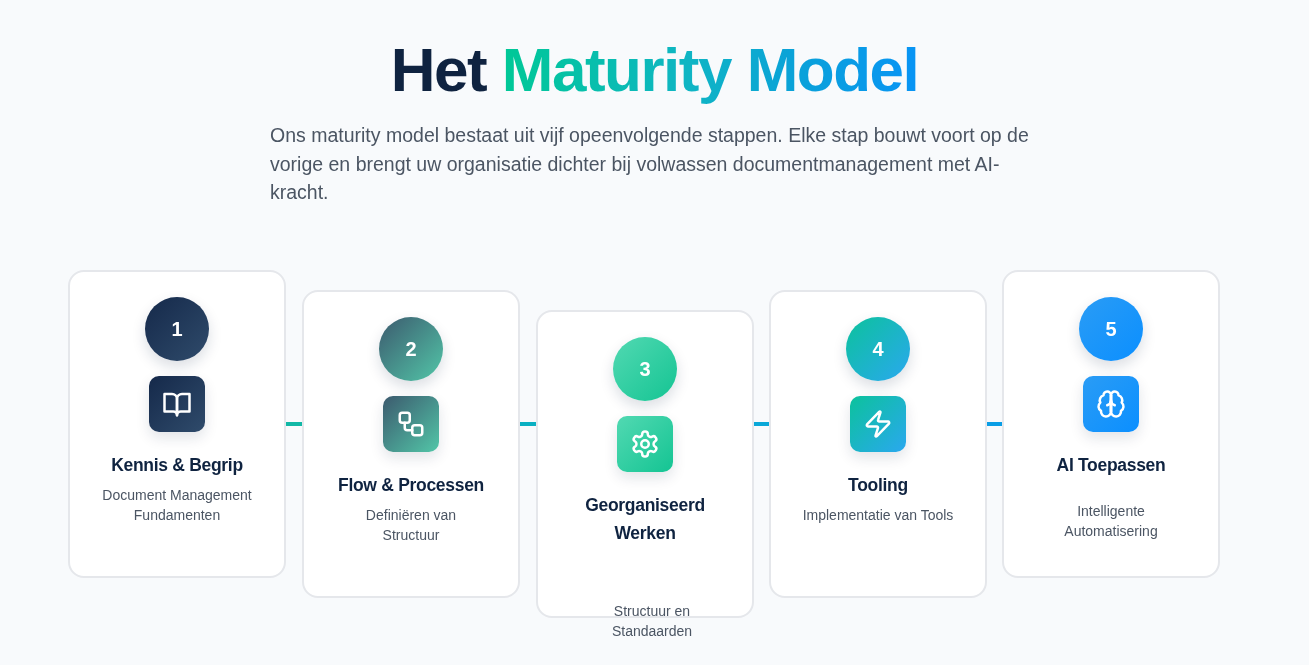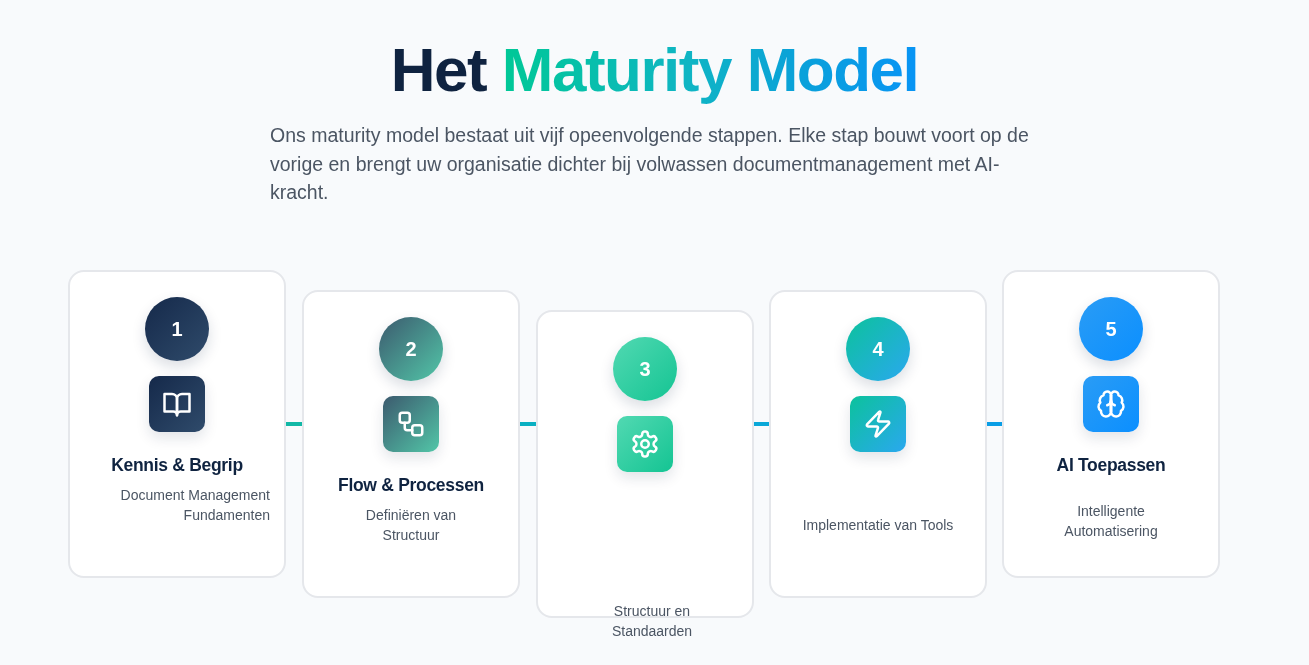--- a/index.html
+++ b/index.html
@@ -111,21 +111,21 @@
 
 <div class="card" style="left:68px; top:270px;">
   <div class="num g1">1</div>
   <div class="icon-box g1">
     <svg viewBox="0 0 24 24" fill="none" stroke="#ffffff" stroke-width="2" stroke-linecap="round" stroke-linejoin="round">
       <path d="M2 4h6a4 4 0 0 1 4 4v13a3 3 0 0 0-3-3H2z"></path>
       <path d="M22 4h-6a4 4 0 0 0-4 4v13a3 3 0 0 1 3-3h7z"></path>
     </svg>
   </div>
   <div class="card-title">Kennis &amp; Begrip</div>
-  <div class="card-desc" style="top:213px;text-align:right;">Document Management Fundamenten</div>
+  <div class="card-desc" style="top:213px;">Document Management Fundamenten</div>
 </div>
 
 <div class="card" style="left:302px; top:290px;">
   <div class="num g2">2</div>
   <div class="icon-box g2">
     <svg viewBox="0 0 24 24" fill="none" stroke="#ffffff" stroke-width="2" stroke-linecap="round" stroke-linejoin="round">
       <rect x="3" y="3" width="8" height="8" rx="2"></rect>
       <path d="M7 11v4a2 2 0 0 0 2 2h4"></path>
       <rect x="13" y="13" width="8" height="8" rx="2"></rect>
     </svg>
@@ -135,31 +135,33 @@
 </div>
 
 <div class="card" style="left:536px; top:310px;">
   <div class="num g3">3</div>
   <div class="icon-box g3">
     <svg viewBox="0 0 24 24" fill="none" stroke="#ffffff" stroke-width="2" stroke-linecap="round" stroke-linejoin="round">
       <path d="M12.22 2h-.44a2 2 0 0 0-2 2v.18a2 2 0 0 1-1 1.73l-.43.25a2 2 0 0 1-2 0l-.15-.08a2 2 0 0 0-2.73.73l-.22.38a2 2 0 0 0 .73 2.73l.15.1a2 2 0 0 1 1 1.72v.51a2 2 0 0 1-1 1.74l-.15.09a2 2 0 0 0-.73 2.73l.22.38a2 2 0 0 0 2.73.73l.15-.08a2 2 0 0 1 2 0l.43.25a2 2 0 0 1 1 1.73V20a2 2 0 0 0 2 2h.44a2 2 0 0 0 2-2v-.18a2 2 0 0 1 1-1.73l.43-.25a2 2 0 0 1 2 0l.15.08a2 2 0 0 0 2.73-.73l.22-.39a2 2 0 0 0-.73-2.73l-.15-.08a2 2 0 0 1-1-1.74v-.5a2 2 0 0 1 1-1.74l.15-.09a2 2 0 0 0 .73-2.73l-.22-.38a2 2 0 0 0-2.73-.73l-.15.08a2 2 0 0 1-2 0l-.43-.25a2 2 0 0 1-1-1.73V4a2 2 0 0 0-2-2z"></path>
       <circle cx="12" cy="12" r="3"></circle>
     </svg>
   </div>
+  <div class="card-title" style="left:30px; right:30px;">Georganiseerd Werken</div>
   <div class="card-desc" style="top:241px; left:64px; right:50px;margin-top:48px;">Structuur en Standaarden</div>
 </div>
 
 <div class="card" style="left:769px; top:290px;">
   <div class="num g4">4</div>
   <div class="icon-box g4">
     <svg viewBox="0 0 24 24" fill="none" stroke="#ffffff" stroke-width="2" stroke-linecap="round" stroke-linejoin="round">
       <path d="M4 14a1 1 0 0 1-.78-1.63l9.9-10.2a.5.5 0 0 1 .86.46l-1.92 6.02A1 1 0 0 0 13 10h7a1 1 0 0 1 .78 1.63l-9.9 10.2a.5.5 0 0 1-.86-.46l1.92-6.02A1 1 0 0 0 11 14z"></path>
     </svg>
   </div>
-  <div class="card-desc" style="top:223px; left:8px; right:8px;">Implementatie van Tools</div>
+  <div class="card-title">Tooling</div>
+  <div class="card-desc" style="top:213px; left:8px; right:8px;">Implementatie van Tools</div>
 </div>
 
 <div class="card" style="left:1002px; top:270px;">
   <div class="num g5">5</div>
   <div class="icon-box g5">
     <svg viewBox="0 0 24 24" fill="none" stroke="#ffffff" stroke-width="2" stroke-linecap="round" stroke-linejoin="round">
       <path d="M12 5a3 3 0 1 0-5.997.125 4 4 0 0 0-2.526 5.77 4 4 0 0 0 .556 6.588A4 4 0 1 0 12 18Z"></path>
       <path d="M12 5a3 3 0 1 1 5.997.125 4 4 0 0 1 2.526 5.77 4 4 0 0 1-.556 6.588A4 4 0 1 1 12 18Z"></path>
       <path d="M15 13a4.5 4.5 0 0 1-3-4 4.5 4.5 0 0 1-3 4"></path>
       <path d="M12 18V5"></path>

